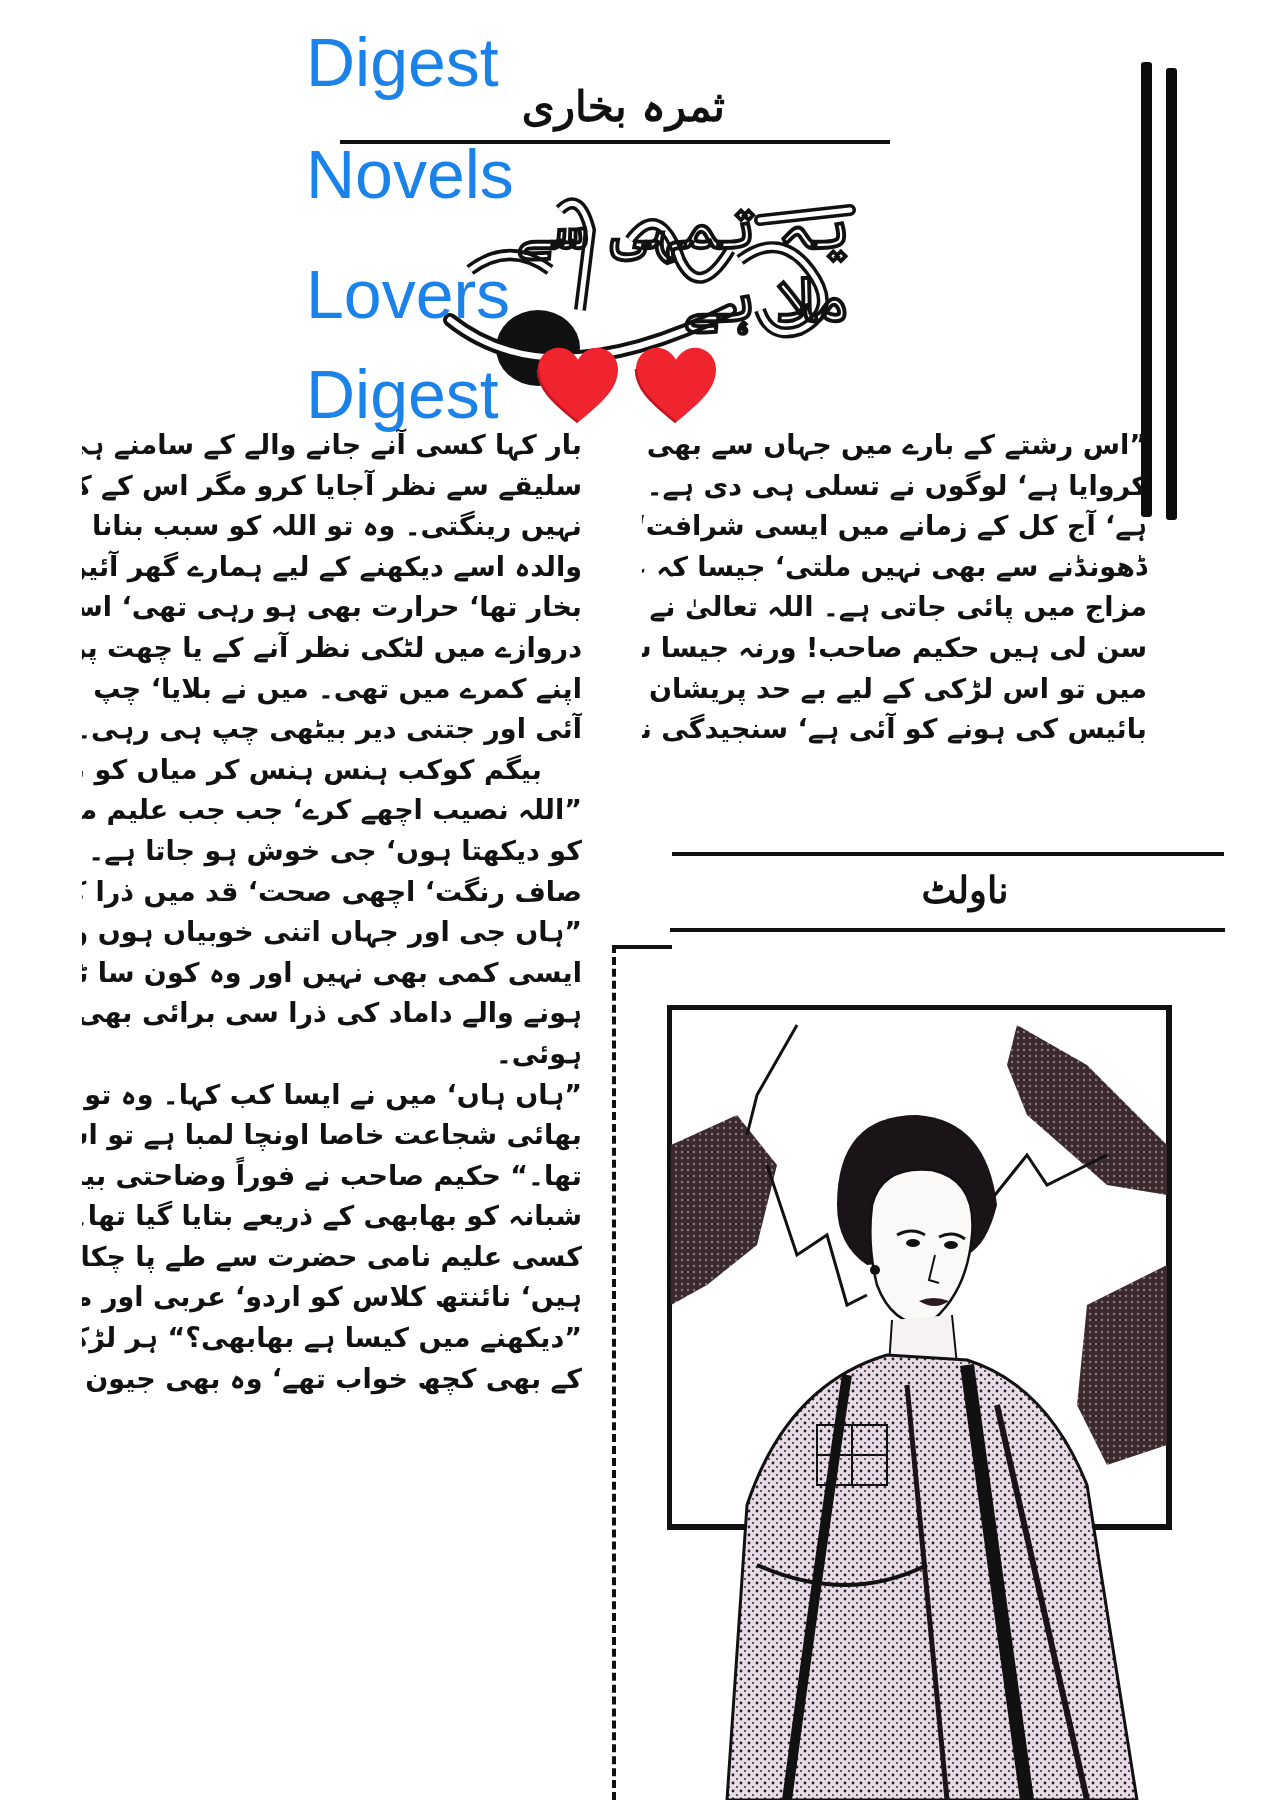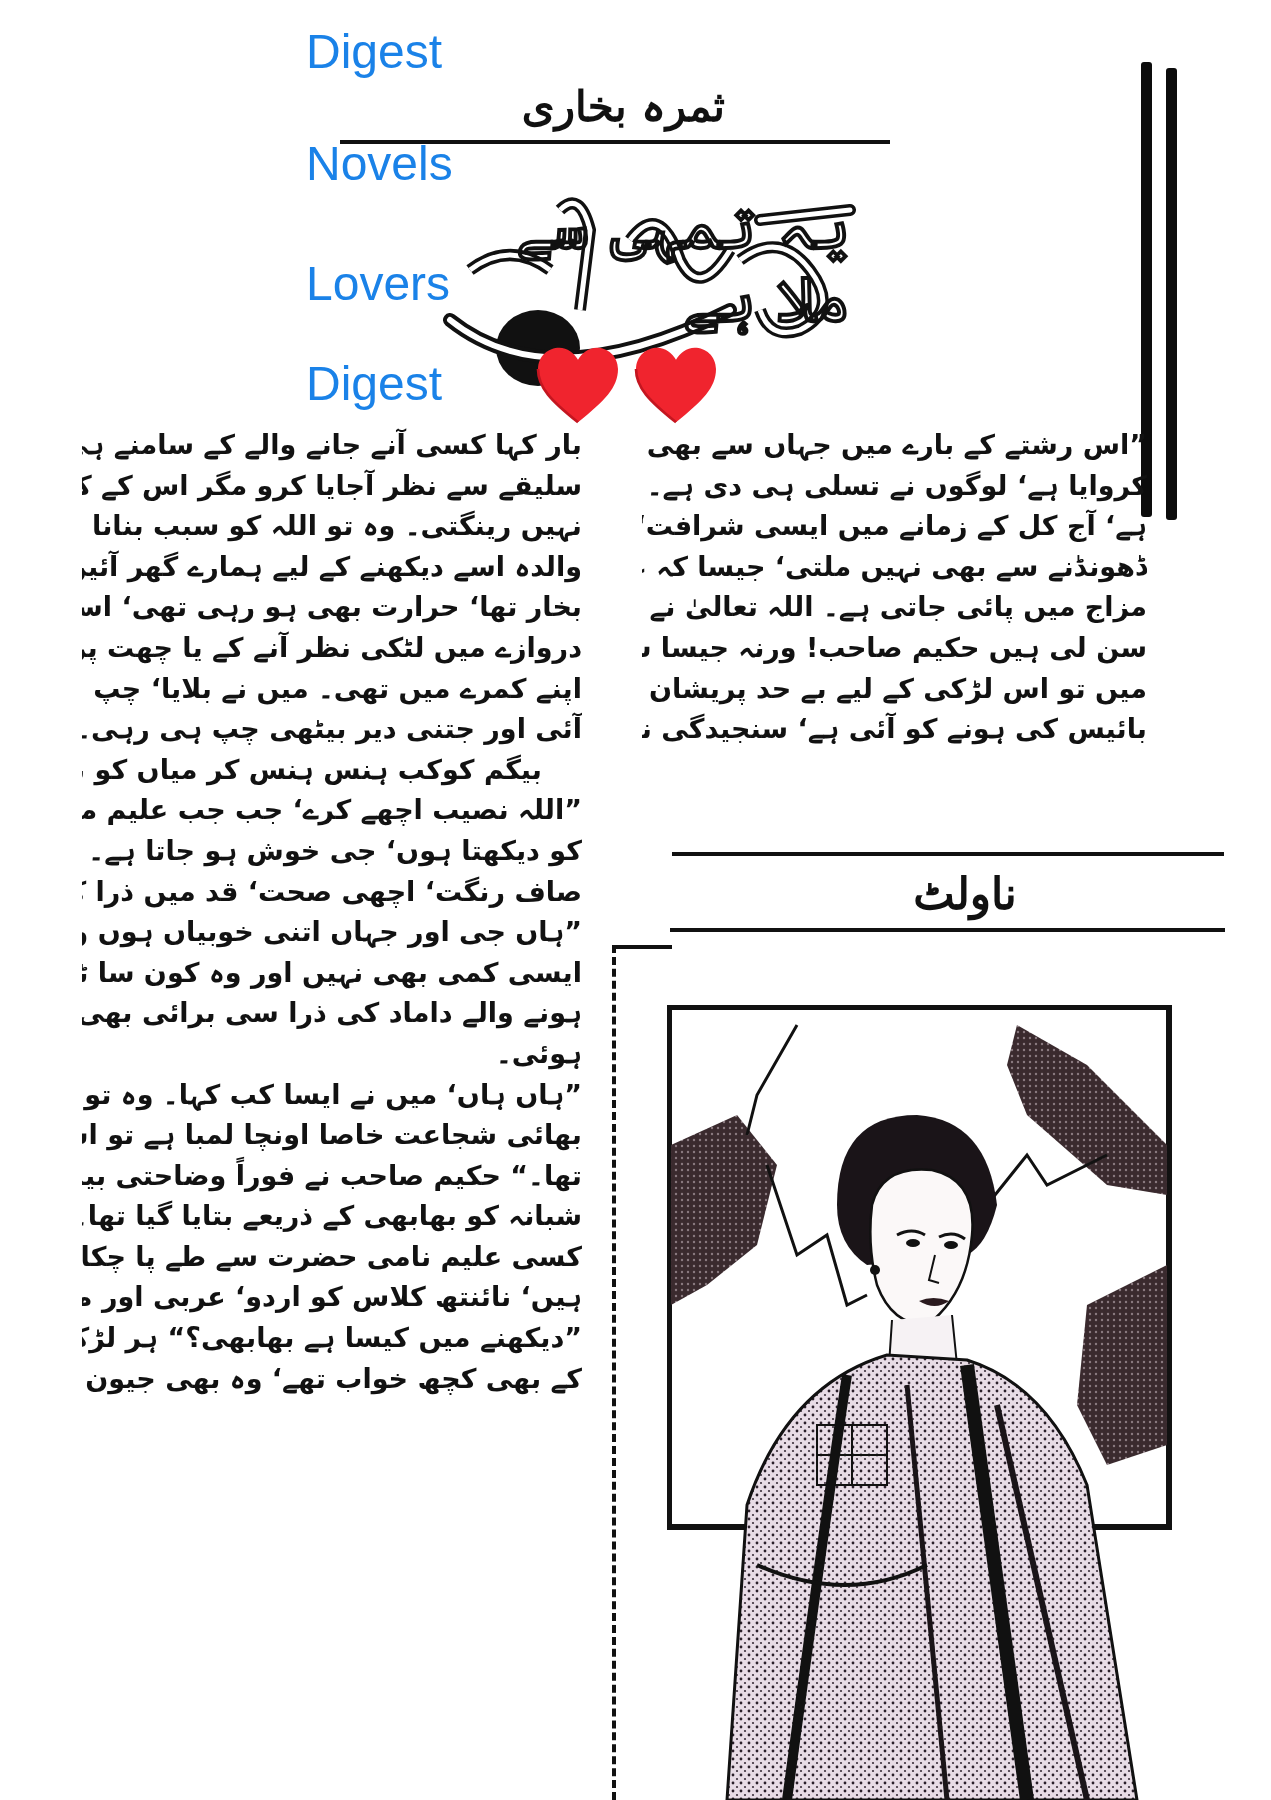--- a/index.html
+++ b/index.html
@@ -7,21 +7,21 @@
       width: 1271px; height: 1800px; position: relative; overflow: hidden;
       background: #ffffff;
       font-family: "DejaVu Sans", sans-serif;
       color: #111;
     }
 
     
     .wm {
       position: absolute; left: 306px;
       font-family: "Liberation Sans", sans-serif;
-      font-size: 48px; line-height: 1; color: #1a82e8;
+      font-size: 68px; line-height: 1; color: #1a82e8;
       z-index: 10; white-space: nowrap;
     }
     .hearts { position: absolute; left: 535px; top: 345px; z-index: 11; display: flex; gap: 12px; }
     .heart { width: 86px; height: 80px; }
 
     
     .author {
       position: absolute; left: 505px; top: 82px; width: 220px; text-align: right;
       direction: rtl; font-family: "DejaVu Serif", serif; font-size: 42px; font-weight: bold; color: #111;
     }
@@ -42,21 +42,21 @@
     .col {
       position: absolute; direction: rtl; text-align: justify; text-align-last: right;
       font-family: "DejaVu Sans", sans-serif; font-weight: bold;
       font-size: 27px; line-height: 40.6px; color: #121212;
     }
     .col .line { display: block; white-space: nowrap; overflow: hidden; }
 
     
     .novelette {
       position: absolute; left: 680px; top: 868px; width: 570px; text-align: center; direction: rtl;
-      font-family: "DejaVu Serif", serif; font-size: 44px; font-weight: bold; color: #111;
+      font-family: "DejaVu Serif", serif; font-size: 37px; font-weight: bold; color: #111;
     }
 
     
     .illus-outer { position: absolute; left: 612px; top: 945px; width: 20px; height: 855px;
       border-left: 4px dashed #111; }
     .illus-top { position: absolute; left: 612px; top: 945px; width: 60px; height: 0; border-top: 4px solid #111; }
     .illus { position: absolute; left: 667px; top: 1005px; width: 505px; height: 795px; overflow: hidden; }
   </style>
 </head>
 <body>

